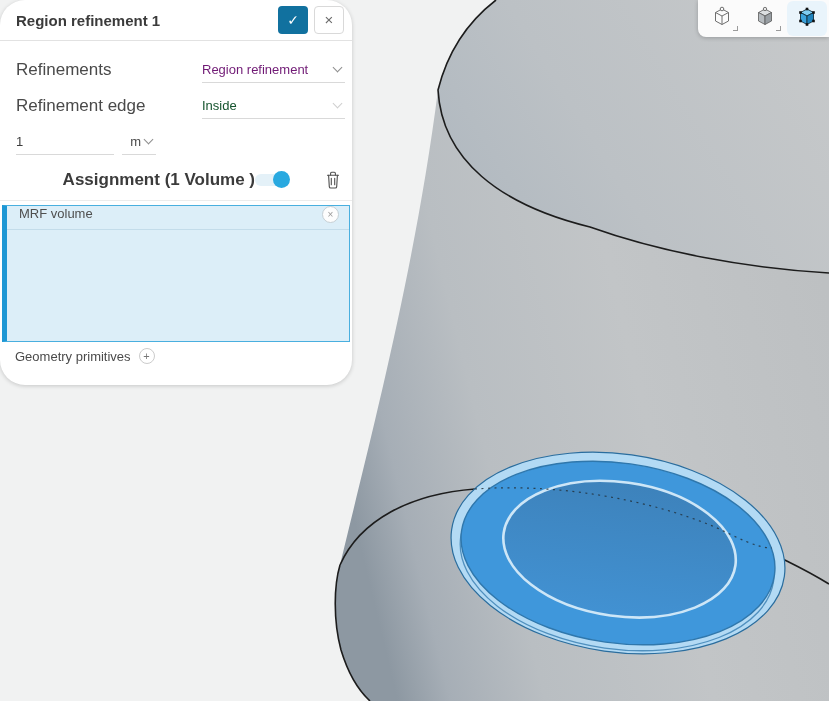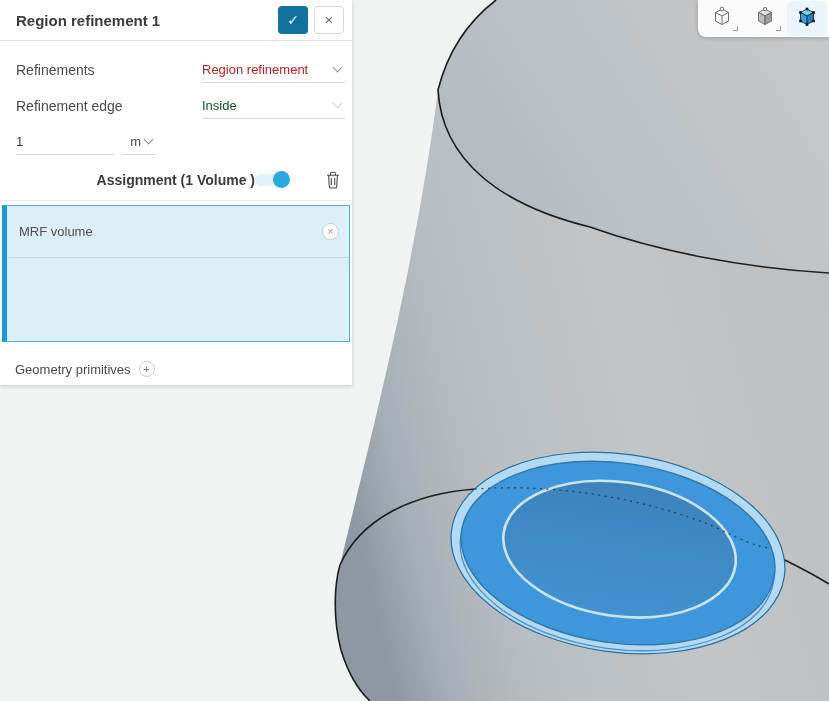--- a/index.html
+++ b/index.html
@@ -31,45 +31,46 @@
   .corner-mark {
     position:absolute; right:4px; bottom:4px; width:5px; height:5px;
     border-right:1.3px solid #9b9b9b; border-bottom:1.3px solid #9b9b9b;
   }
 
   
   .panel {
     position:absolute; top:0; left:0; z-index:2;
     width:352px; height:385px; background:#ffffff;
     box-shadow:0 1px 4px rgba(0,0,0,.18);
+    border-radius:25px;
   }
   .panel-header {
     height:41px; display:flex; align-items:center;
     padding:0 8px 0 16px; border-bottom:1px solid #e2e2e2;
   }
   .panel-title { font-size:15px; font-weight:bold; color:#3b3b3b; flex:1; }
   .btn-confirm {
     width:30px; height:28px; border:none; border-radius:4px;
     background:#11719f; color:#fff; font-size:14px; line-height:28px;
     cursor:pointer; margin-right:6px;
   }
   .btn-close {
     width:30px; height:28px; border:1px solid #d9d9d9; border-radius:4px;
     background:#fff; color:#6b6b6b; font-size:15px; line-height:26px;
     cursor:pointer;
   }
   .rows { padding:11px 0 0 0; }
   .field-row { display:flex; align-items:center; height:36px; padding:0 7px 0 16px; }
-  .f-label { width:186px; font-size:14px; color:#4a4a4a; }
+  .f-label { width:186px; font-size:17px; color:#4a4a4a; }
   .f-label.bold { font-weight:bold; color:#3b3b3b;text-align:right; }
   .value-box {
     flex:1; display:flex; align-items:center; height:26px;
     border-bottom:1px solid #d9d9d9; position:relative;
   }
-  .value-box .val { font-size:13px; color:#b91c1c; flex:1; }
+  .value-box .val { font-size:13px; color:#701a75; flex:1; }
   .value-box.disabled .val { color:#14532d; }
   .chev {
     width:7px; height:7px; border-right:1.4px solid #8e8e8e; border-bottom:1.4px solid #8e8e8e;
     transform:rotate(45deg); margin:-4px 4px 0 4px; flex:none;
   }
   .chev.light { border-color:#cfcfcf; }
   .num-box { width:98px; display:flex; align-items:center; height:26px; border-bottom:1px solid #d9d9d9; }
   .num-box .val { font-size:13px; color:#3d3d3d; }
   .unit-box {
     width:34px; margin-left:8px; display:flex; align-items:center; justify-content:flex-end;
@@ -84,29 +85,29 @@
   .toggle .knob { position:absolute; right:-2px; top:-3px; width:17px; height:17px;
                   border-radius:50%; background:#29a9e0; }
   .trash-btn { border:none; background:transparent; cursor:pointer; padding:0; height:20px; }
 
   .assign-sep { height:1px; background:#ececec; }
 
   .mrf-box {
     margin:4px 2px 0 2px; height:137px;
     background:#dceef8; border:1px solid #49afdf; border-left:5px solid #1e97d4;
   }
-  .mrf-head { height:52px; display:flex; align-items:center; padding:0 10px 0 12px;
+  .mrf-head { height:24px; display:flex; align-items:flex-start; padding:0 10px 0 12px;
               border-bottom:1px solid #c3dcea; }
   .mrf-name { flex:1; font-size:13px; color:#4f4f4f; }
   .circle-btn {
     width:17px; height:17px; border-radius:50%; border:1px solid #c6cfd4;
     background:#fdfdfd; color:#9a9a9a; font-size:10px; line-height:14px;
     cursor:pointer; text-align:center; padding:0;
   }
-  .geo-row { display:flex; align-items:center; height:28px; padding:0 0 0 15px; margin-top:13px; }
+  .geo-row { display:flex; align-items:center; height:28px; padding:0 0 0 15px; margin-top:0; }
   .geo-label { font-size:13px; color:#4a4a4a; }
   .circle-btn.add { margin-left:8px; width:16px; height:16px; color:#777; font-size:11px; line-height:13px; border-color:#cccccc; background:#fff; }
 </style>
 </head>
 <body>
 
 <svg id="viewport" width="829" height="701" viewBox="0 0 829 701">
   <defs>
     <linearGradient id="wallGrad" gradientUnits="userSpaceOnUse" x1="330" y1="420" x2="829" y2="300">
       <stop offset="0" stop-color="#8d98a2"></stop>

